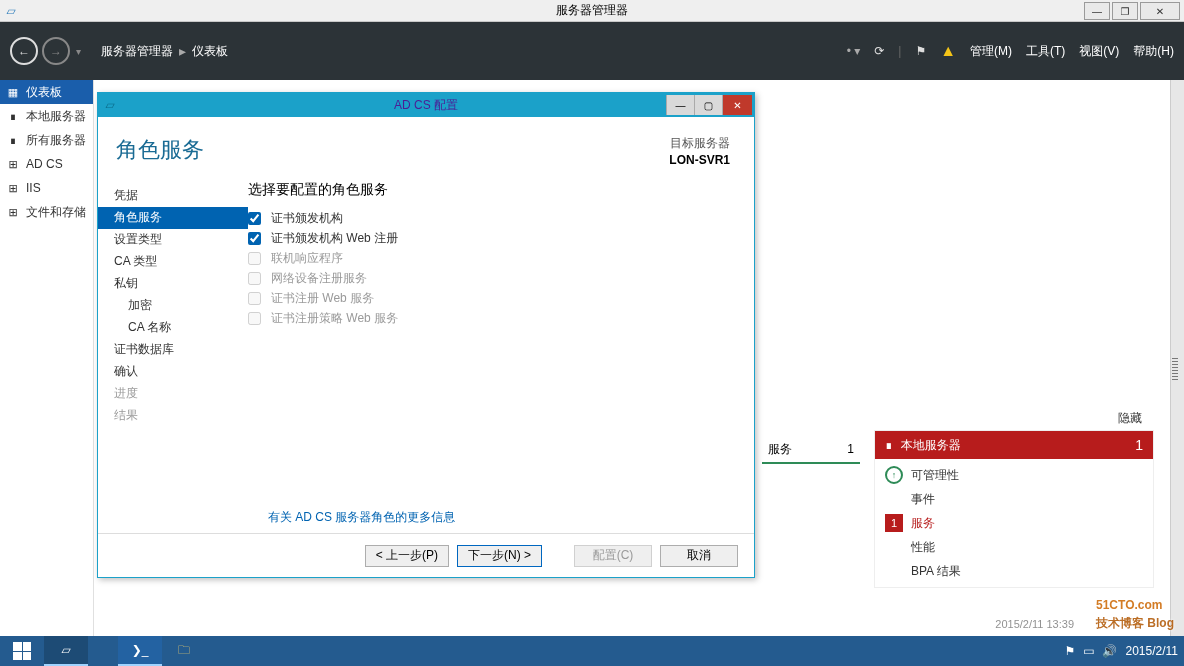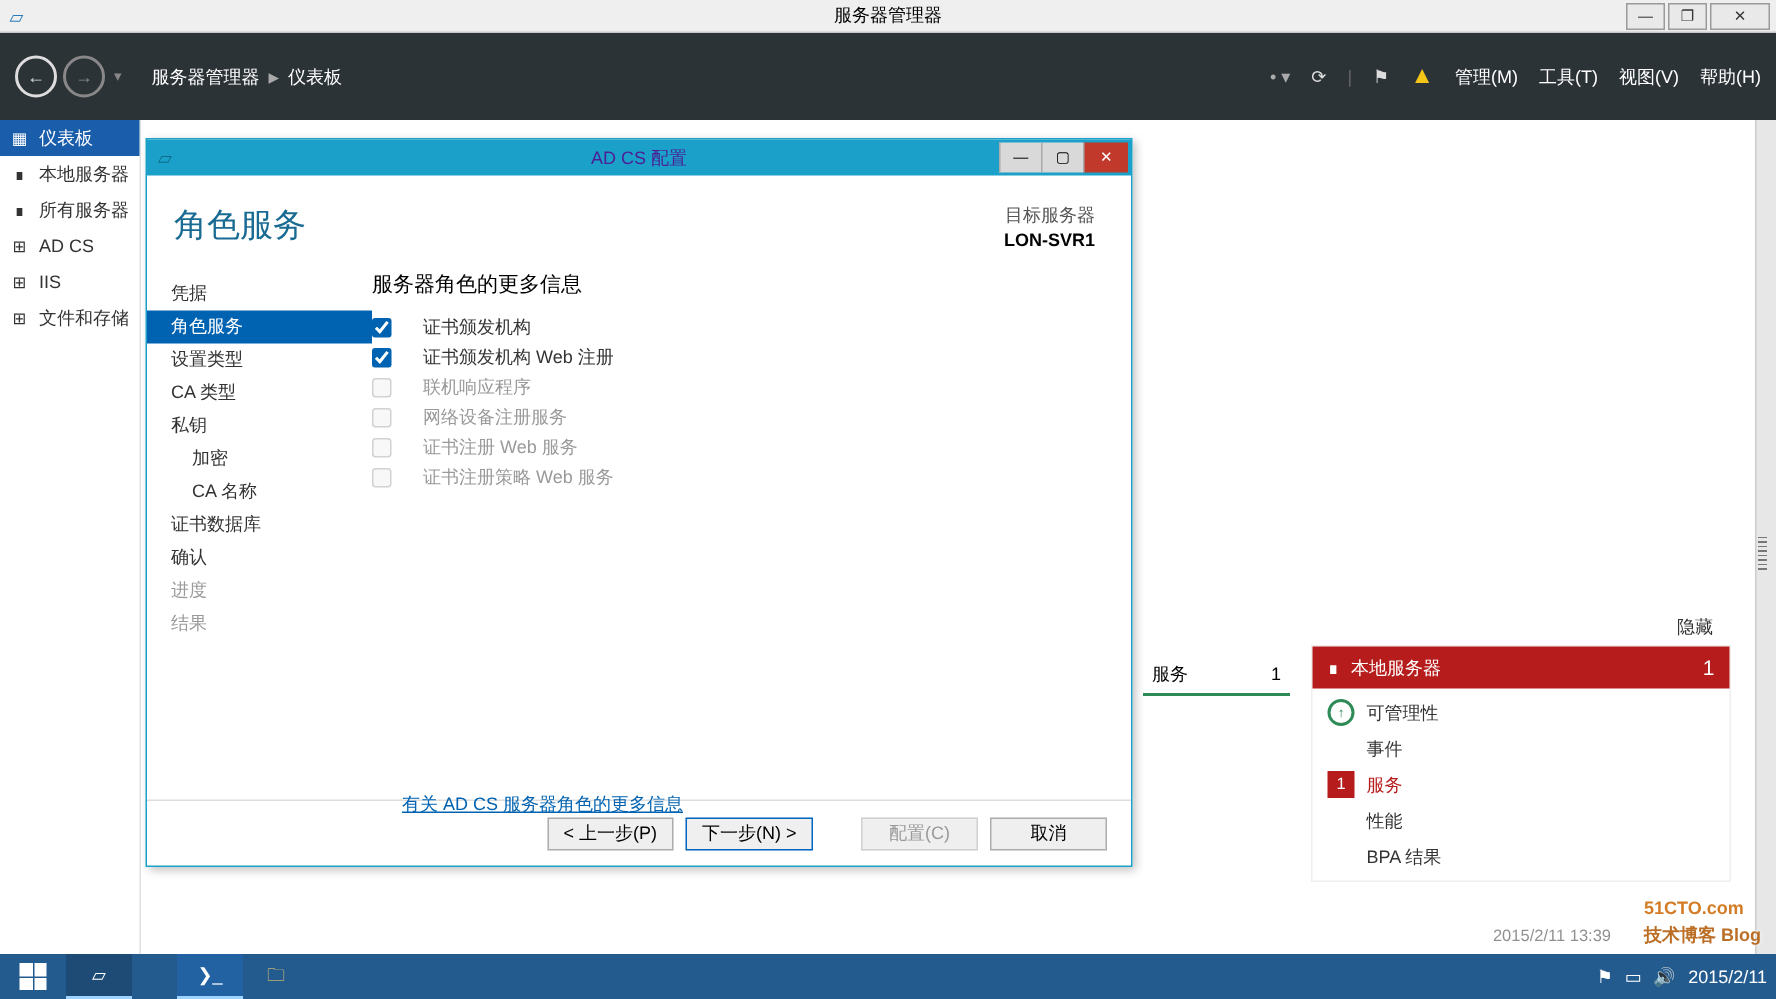--- a/index.html
+++ b/index.html
@@ -54,25 +54,25 @@
   .wiz-h1{color:#1a6b94;font-size:22px;font-weight:300;}
   .wiz-target{margin-left:auto;text-align:right;color:#555;line-height:1.4;}
   .wiz-body{flex:1;display:flex;border-top:0;}
   .wiz-nav{width:150px;padding:6px 0;}
   .wiz-nav .step{height:22px;display:flex;align-items:center;padding-left:16px;color:#333;}
   .wiz-nav .step.sub{padding-left:30px;}
   .wiz-nav .step.sel{background:#0063b1;color:#fff;}
   .wiz-nav .step.dis{color:#9a9a9a;}
   .wiz-main{flex:1;padding:0 20px 10px 0;}
   .wiz-sub{font-size:14px;color:#000;margin-bottom:10px;margin-top:2px;}
-  .chk-line{display:flex;align-items:center;gap:21px;height:20px;color:#333;}
+  .chk-line{display:flex;align-items:center;gap:10px;height:20px;color:#333;}
   .chk-line input{accent-color:#0063b1;}
   .chk-line.dis{color:#9a9a9a;}
   .chk-line.dis input{filter:grayscale(1);}
-  .more-link{position:absolute;bottom:32px;left:170px;color:#0063b1;font-size:12px;text-decoration:underline;}
+  .more-link{position:absolute;bottom:51px;left:170px;color:#0063b1;font-size:12px;}
   .wiz-footer{height:44px;border-top:1px solid #ddd;display:flex;align-items:center;justify-content:flex-end;padding-right:16px;gap:8px;}
   .btn{height:22px;min-width:78px;padding:0 10px;background:#efefef;border:1px solid #adadad;color:#000;display:flex;align-items:center;justify-content:center;text-align:center;}
   .btn.def{border:1px solid #0067c0;}
   .btn.dis{color:#9a9a9a;border-color:#d0d0d0;}
   
   .taskbar{position:absolute;bottom:0;left:0;right:0;height:30px;background:#245b8f;display:flex;align-items:center;}
   .tb-btn{height:30px;width:44px;display:flex;align-items:center;justify-content:center;color:#fff;border-right:0;}
   .tb-btn.active{background:#3a7ec0;border-bottom:2px solid #9fd3ff;}
   .tb-right{margin-left:auto;display:flex;align-items:center;color:#fff;gap:8px;padding-right:6px;font-size:11px;}
   .start-ico{width:18px;height:18px;display:grid;grid-template-columns:1fr 1fr;gap:1px;}
@@ -220,21 +220,21 @@
       <div class="step">CA 类型</div>
       <div class="step">私钥</div>
       <div class="step sub">加密</div>
       <div class="step sub">CA 名称</div>
       <div class="step">证书数据库</div>
       <div class="step">确认</div>
       <div class="step dis">进度</div>
       <div class="step dis">结果</div>
     </div>
     <div class="wiz-main">
-      <div class="wiz-sub">服务器角色的更多信息</div>
+      <div class="wiz-sub">选择要配置的角色服务</div>
       <label class="chk-line">
           <input type="checkbox" checked="" style="">
           <span>证书颁发机构</span>
         </label>
       <label class="chk-line">
           <input type="checkbox" checked="" style="">
           <span>证书颁发机构 Web 注册</span>
         </label>
       <label class="chk-line dis">
           <input type="checkbox" disabled="" style="">

